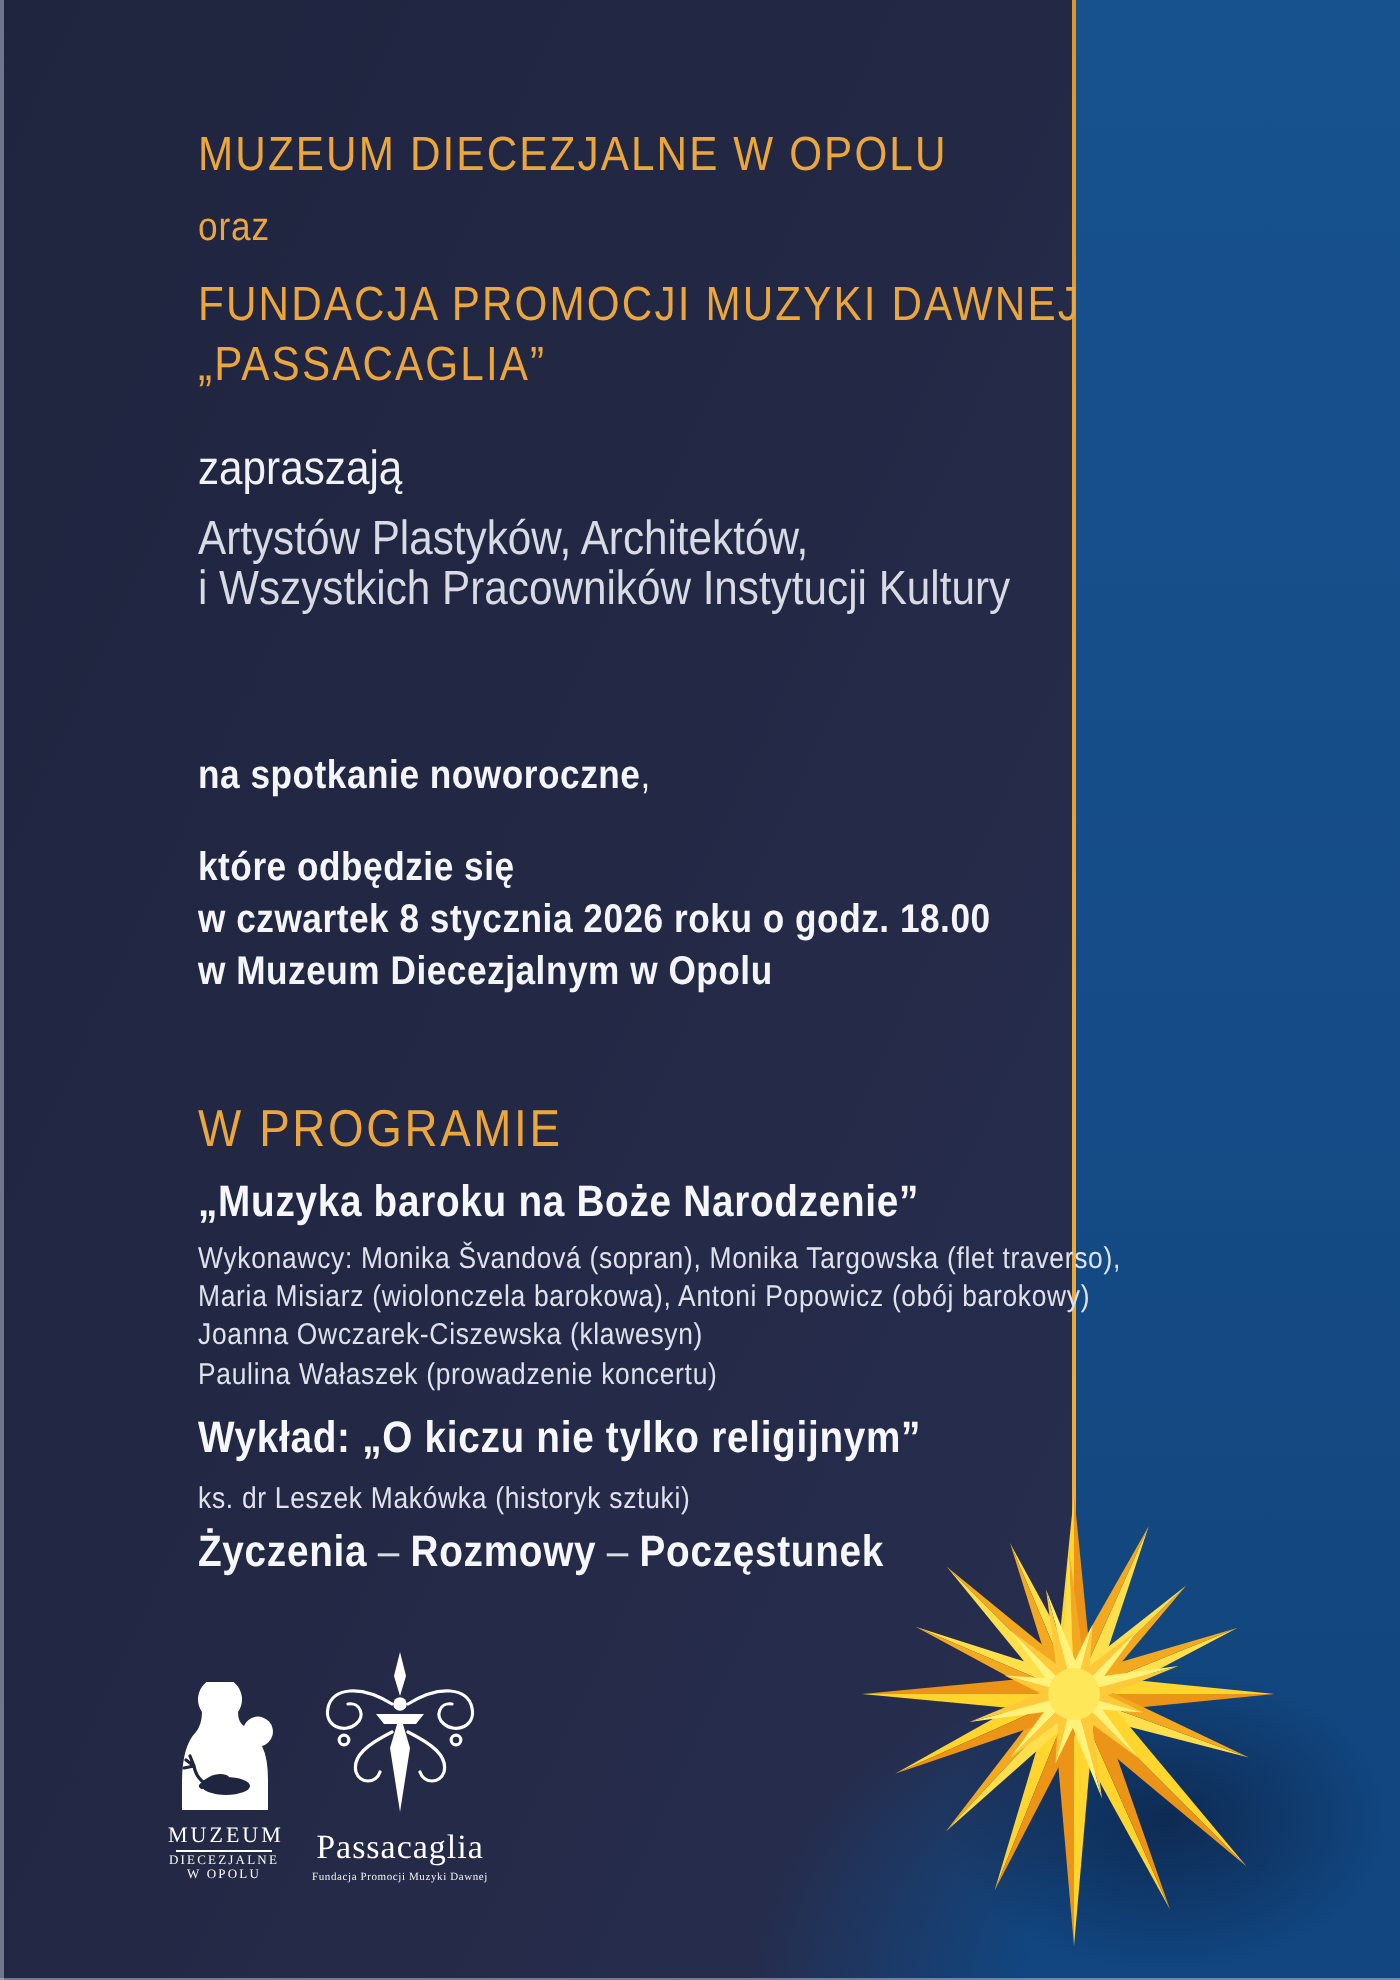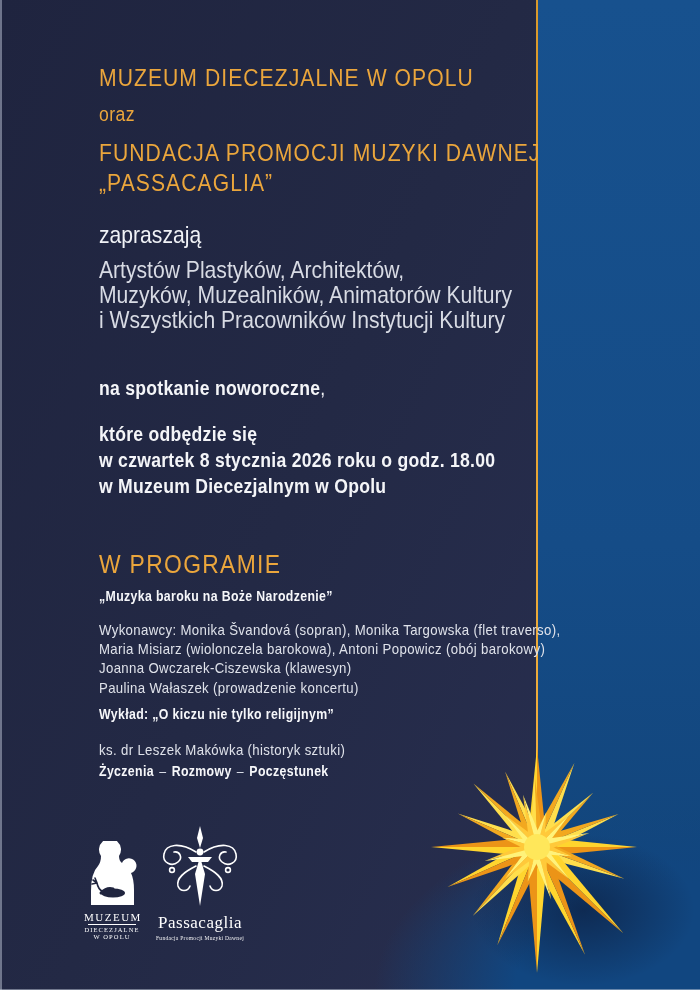--- a/index.html
+++ b/index.html
@@ -26,21 +26,21 @@
   .cond{display:inline-block;transform:scaleX(0.88);transform-origin:0 50%;white-space:nowrap;}
   .gold{color:#EBA63C;}
   .h-org{font-size:24px;letter-spacing:1.2px;font-weight:400;}
   .h-org .line{height:30px;line-height:30px;}
   .oraz{font-size:20px;letter-spacing:.5px;}
   .body20{font-size:24px;}
   .body20 .line{height:25px;line-height:25px;}
   .bold20{font-size:20px;font-weight:700;letter-spacing:.3px;}
   .bold20 .line{height:26px;line-height:26px;}
   .h-prog{font-size:26px;letter-spacing:1.5px;font-weight:400;}
-  .h-sub{font-size:14px;font-weight:700;letter-spacing:.4px;}
+  .h-sub{font-size:22px;font-weight:700;letter-spacing:.4px;}
   .small15{font-size:15px;color:#DFE2EA;letter-spacing:.4px;}
   .small15 .line{height:19px;line-height:19px;}
   .sep{font-weight:400;color:#D7DBE6;padding:0 6px;}
 
   
   .logo{position:absolute;z-index:6;color:#FFFFFF;text-align:center;}
   #museum-logo{left:84px;top:841px;width:56px;}
   #museum-logo .l1{font-family:"Liberation Serif",serif;font-size:11px;letter-spacing:1.5px;margin-top:2px;}
   #museum-logo .rule{height:1px;background:#fff;margin:1px 4px;}
   #museum-logo .l2{font-family:"Liberation Serif",serif;font-size:6.5px;letter-spacing:1.1px;}
@@ -132,21 +132,20 @@
     <div class="line"><span class="cond">FUNDACJA PROMOCJI MUZYKI DAWNEJ</span></div>
     <div class="line"><span class="cond">„PASSACAGLIA”</span></div>
   </div>
 
   <div class="txt body20" style="top:221px;color:#F0F2F6;">
     <span class="cond">zapraszają</span>
   </div>
 
   <div class="txt body20" style="top:257px;color:#D8DBE4;">
     <div class="line"><span class="cond">Artystów Plastyków, Architektów,</span></div>
-    <div class="line"><span class="cond">Muzyków, Muzealników, Animatorów Kultury</span></div>
     <div class="line"><span class="cond">i Wszystkich Pracowników Instytucji Kultury</span></div>
   </div>
 
   <div class="txt bold20" style="top:377px;color:#F4F5F8;">
     <span class="cond">
       <span>na spotkanie noworoczne</span><span style="font-weight:400;">,</span>
     </span>
   </div>
 
   <div class="txt bold20" style="top:421px;color:#F4F5F8;">

